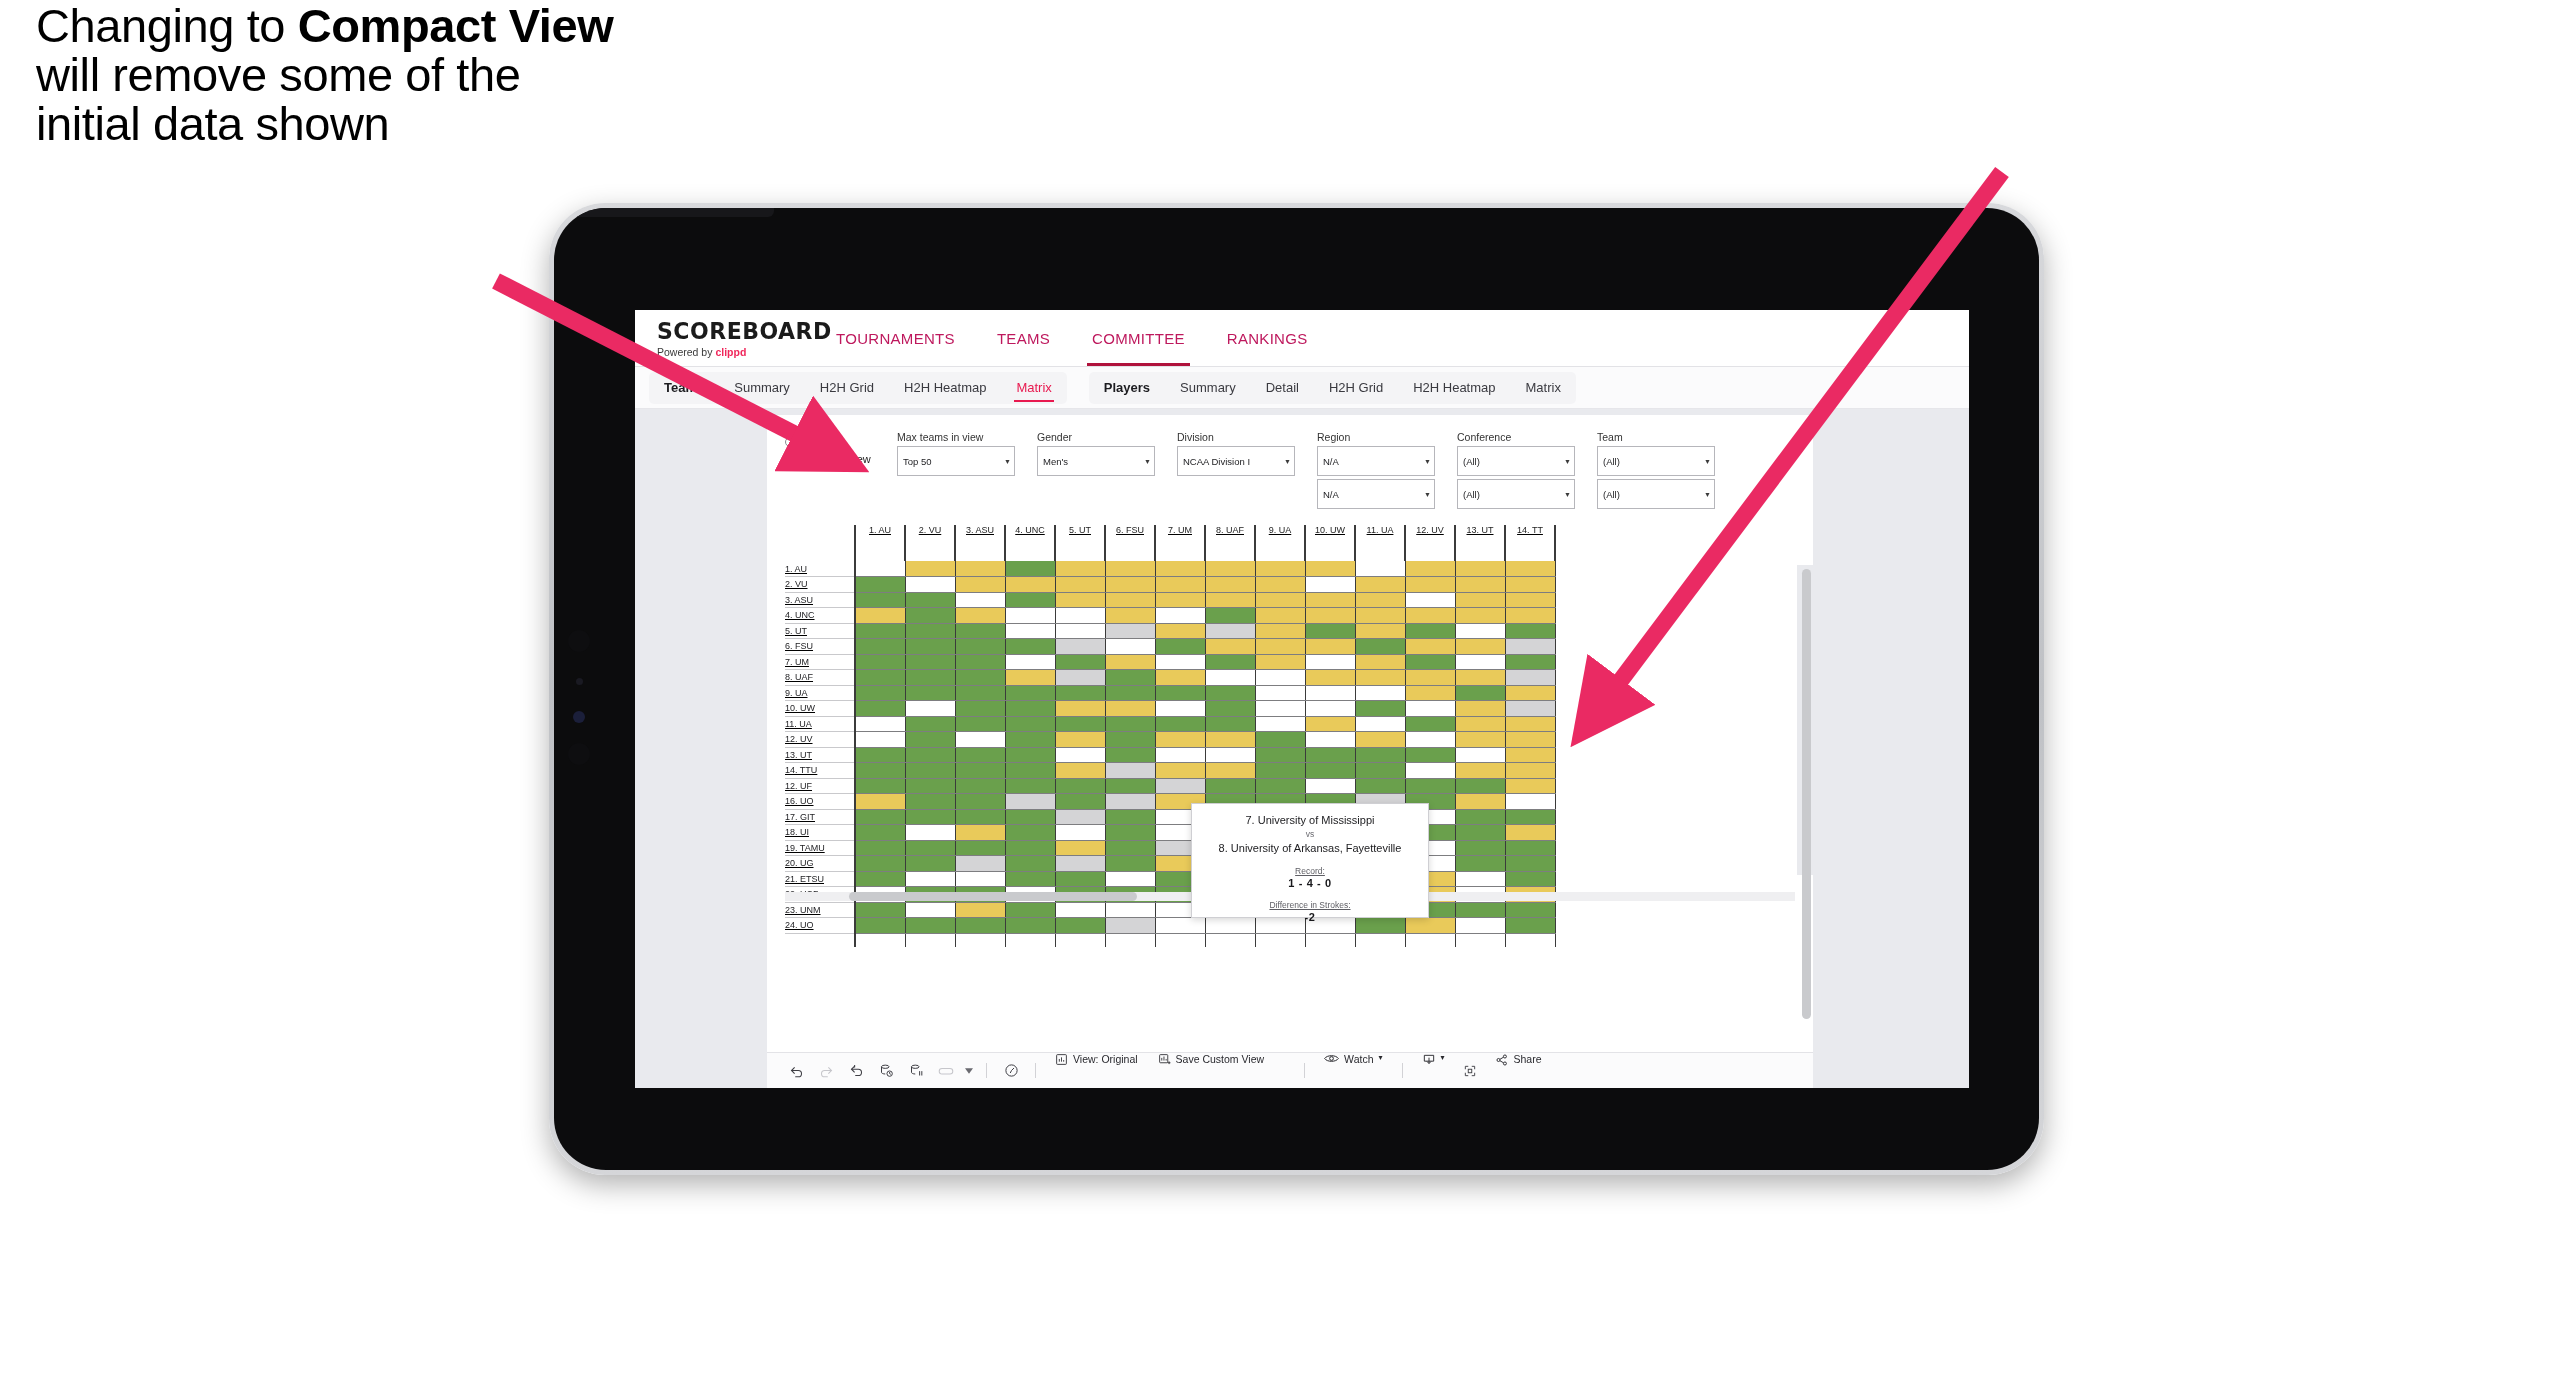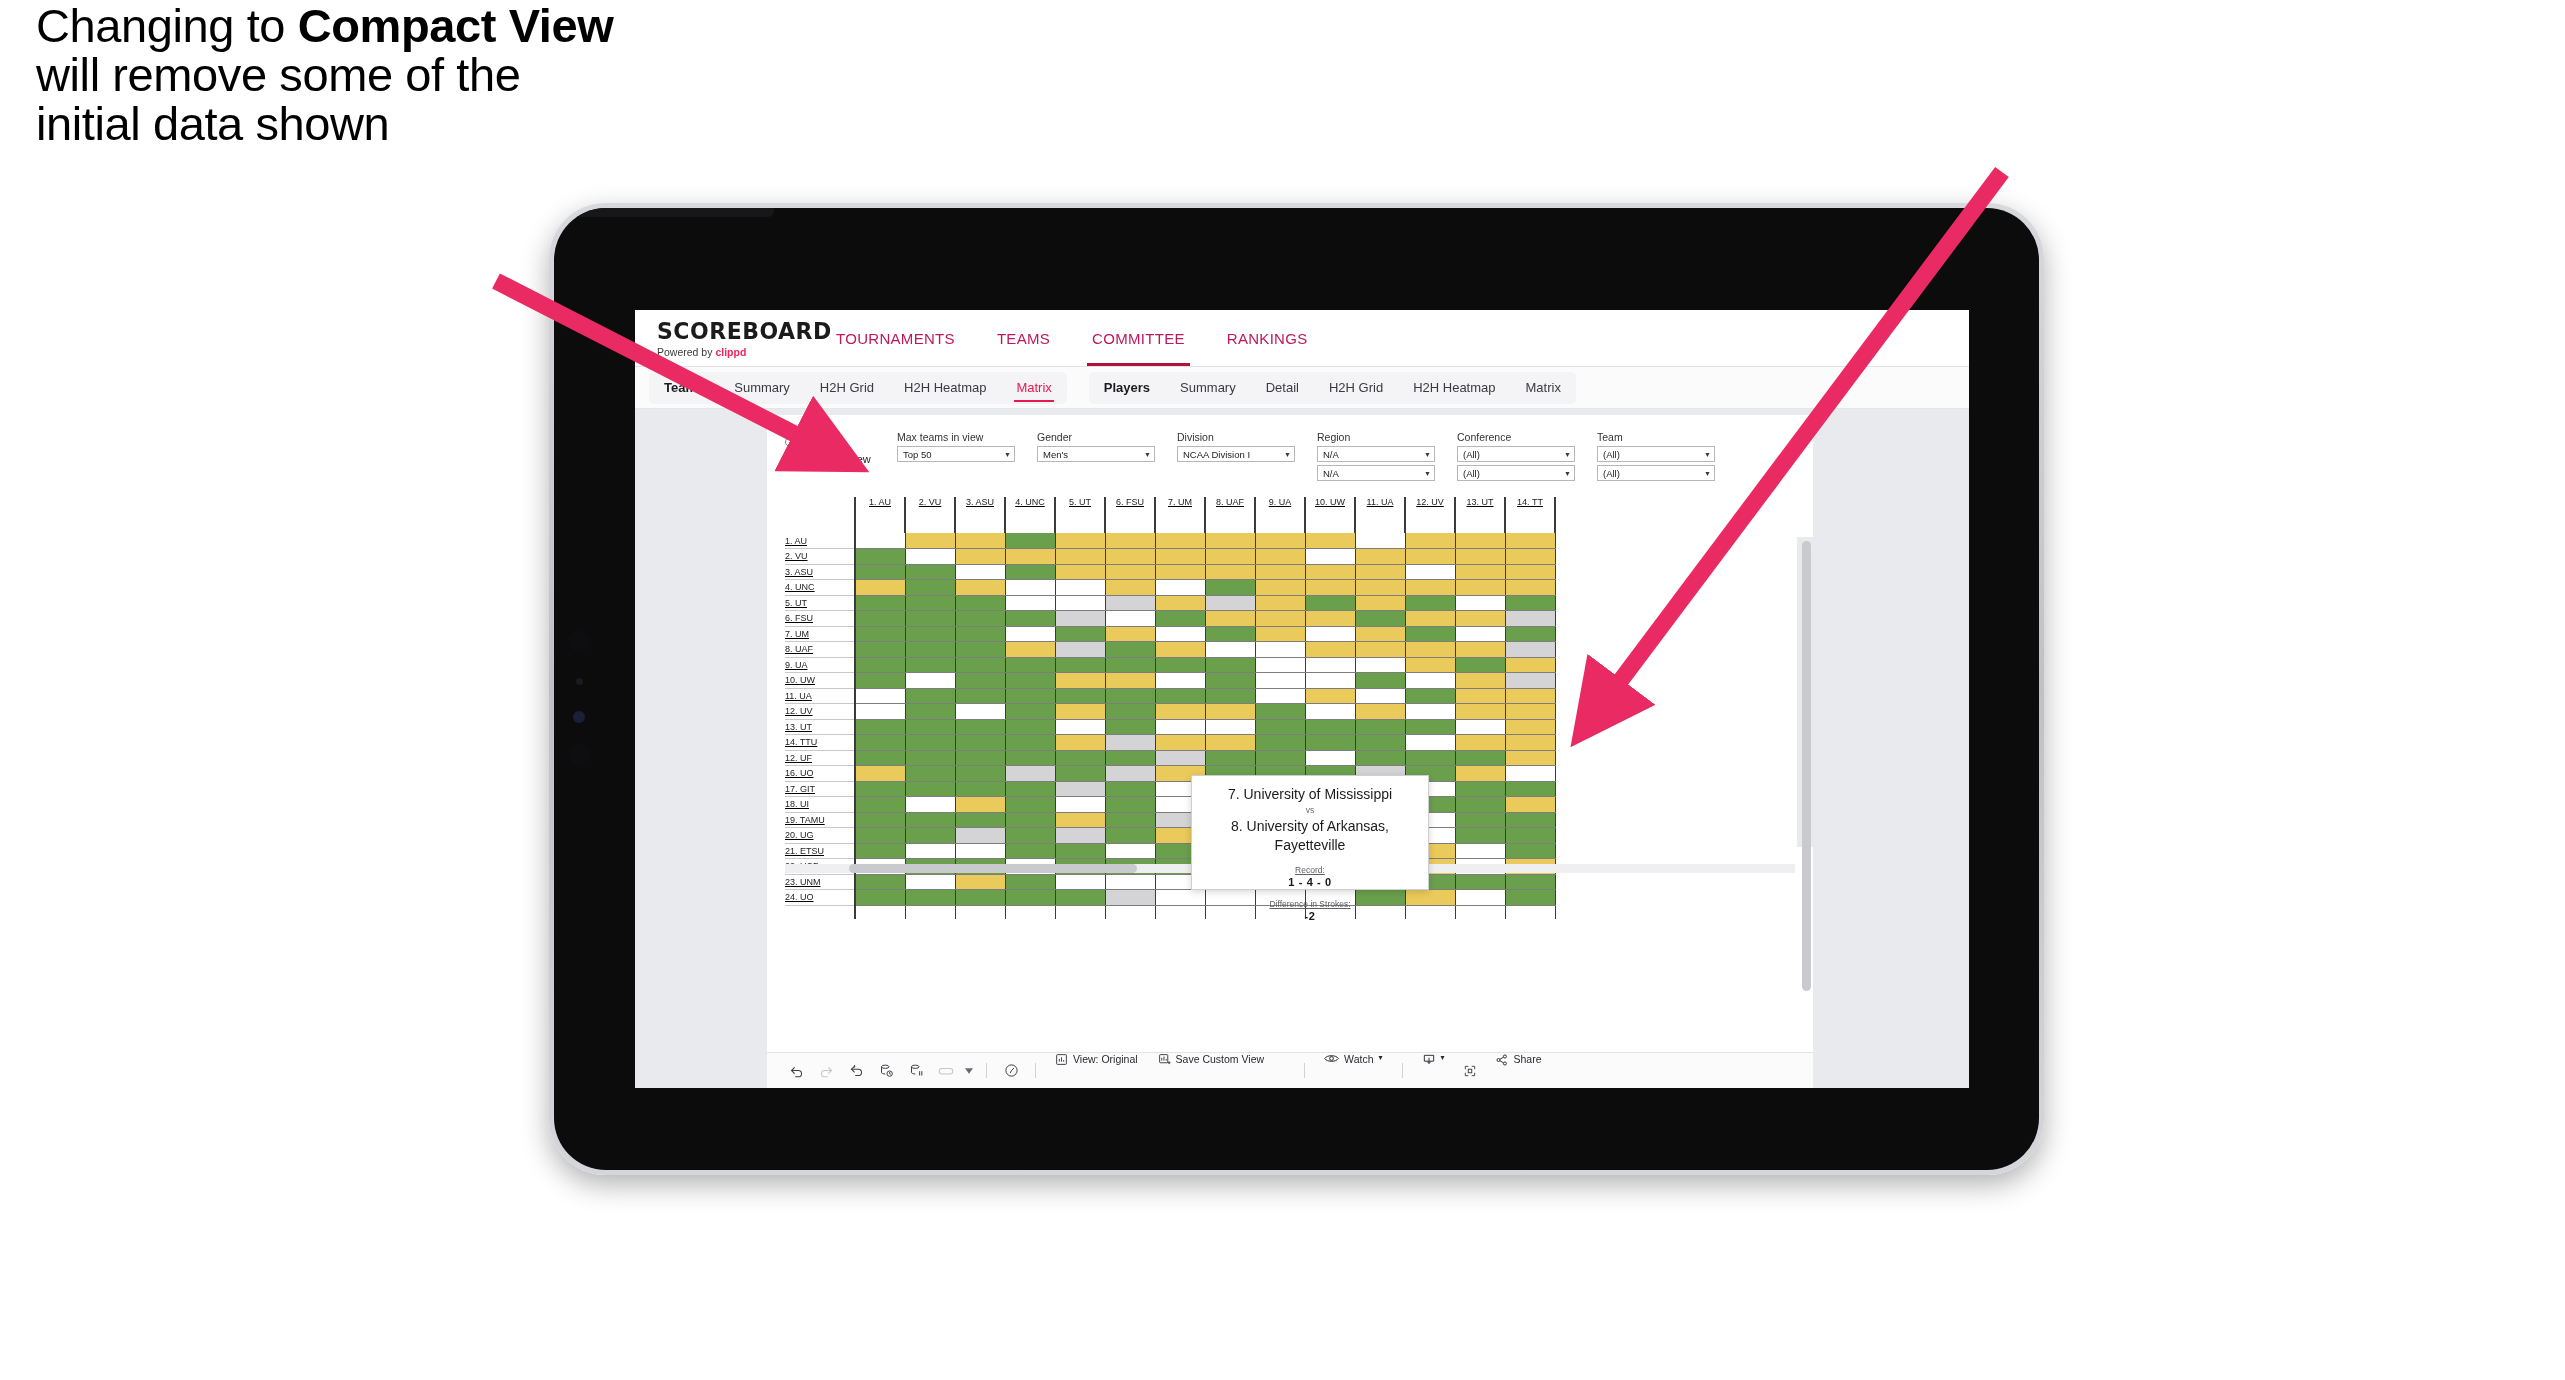--- a/index.html
+++ b/index.html
@@ -115,21 +115,21 @@
     display:inline-block; position:relative; flex:none;
   }
   .radio-dot.on::after {
     content:""; position:absolute; left:2px; top:2px; width:4px; height:4px; border-radius:50%; background:#2b2b2e;
   }
   .radio-label { font-size:11px; color:#222; }
   .fgroup { margin-left:22px; }
   .fgroup.wide { width:118px; }
   .flabel { font-size:10.5px; color:#333; margin-bottom:3px; white-space:nowrap; }
   .fselect {
-    height:16px; border:1px solid #b6b6bb; background:#fff;
+    height:30px; border:1px solid #b6b6bb; background:#fff;
     display:flex; align-items:center; justify-content:space-between;
     padding:0 3px 0 5px; font-size:9.5px; color:#1d1d20;
   }
   .fselect + .fselect { margin-top:3px; }
   .caret { font-size:7px; color:#3a3a3a; }
 
   
   #matrix-wrap { position:relative; margin: 4px 0 0 0; padding: 0 0 0 18px; }
   table.matrix { border-collapse:collapse; table-layout:fixed;text-decoration:underline; }
   table.matrix th, table.matrix td { padding:0; }
@@ -171,21 +171,21 @@
   #hscroll-thumb {
     position:absolute; left:82px; width:288px; height:9px; background:#c9cacd; border-radius:5px; bottom:46px;
   }
 
   
   #tooltip {
     position:absolute; left:424px; top:278px; width:238px; height:115px;
     background:#fff; border:1px solid #cfcfd3; box-shadow:0 2px 7px rgba(0,0,0,.16);
     padding:9px 8px 0 8px; text-align:center; z-index:20;
   }
-  .tt-team { font-size:14px; color:#1b1b1e; line-height:1.35; }
+  .tt-team { font-size:11px; color:#1b1b1e; line-height:1.35; }
   .tt-vs { font-size:8.5px; color:#6c6c72; line-height:1.5; }
   .tt-lbl { font-size:8.5px; color:#5e5e64; margin-top:11px;text-decoration:underline; }
   .tt-val { font-size:11px; font-weight:700; color:#18181b; margin-top:1px; letter-spacing:.6px; }
 
   
   #toolbar {
     position:absolute; left:132px; bottom:0; width:1046px; height:36px;
     background:#fbfbfc; border-top:1px solid #e3e3e7;
     display:flex; align-items:center; padding-left:14px; gap:0;
   }

